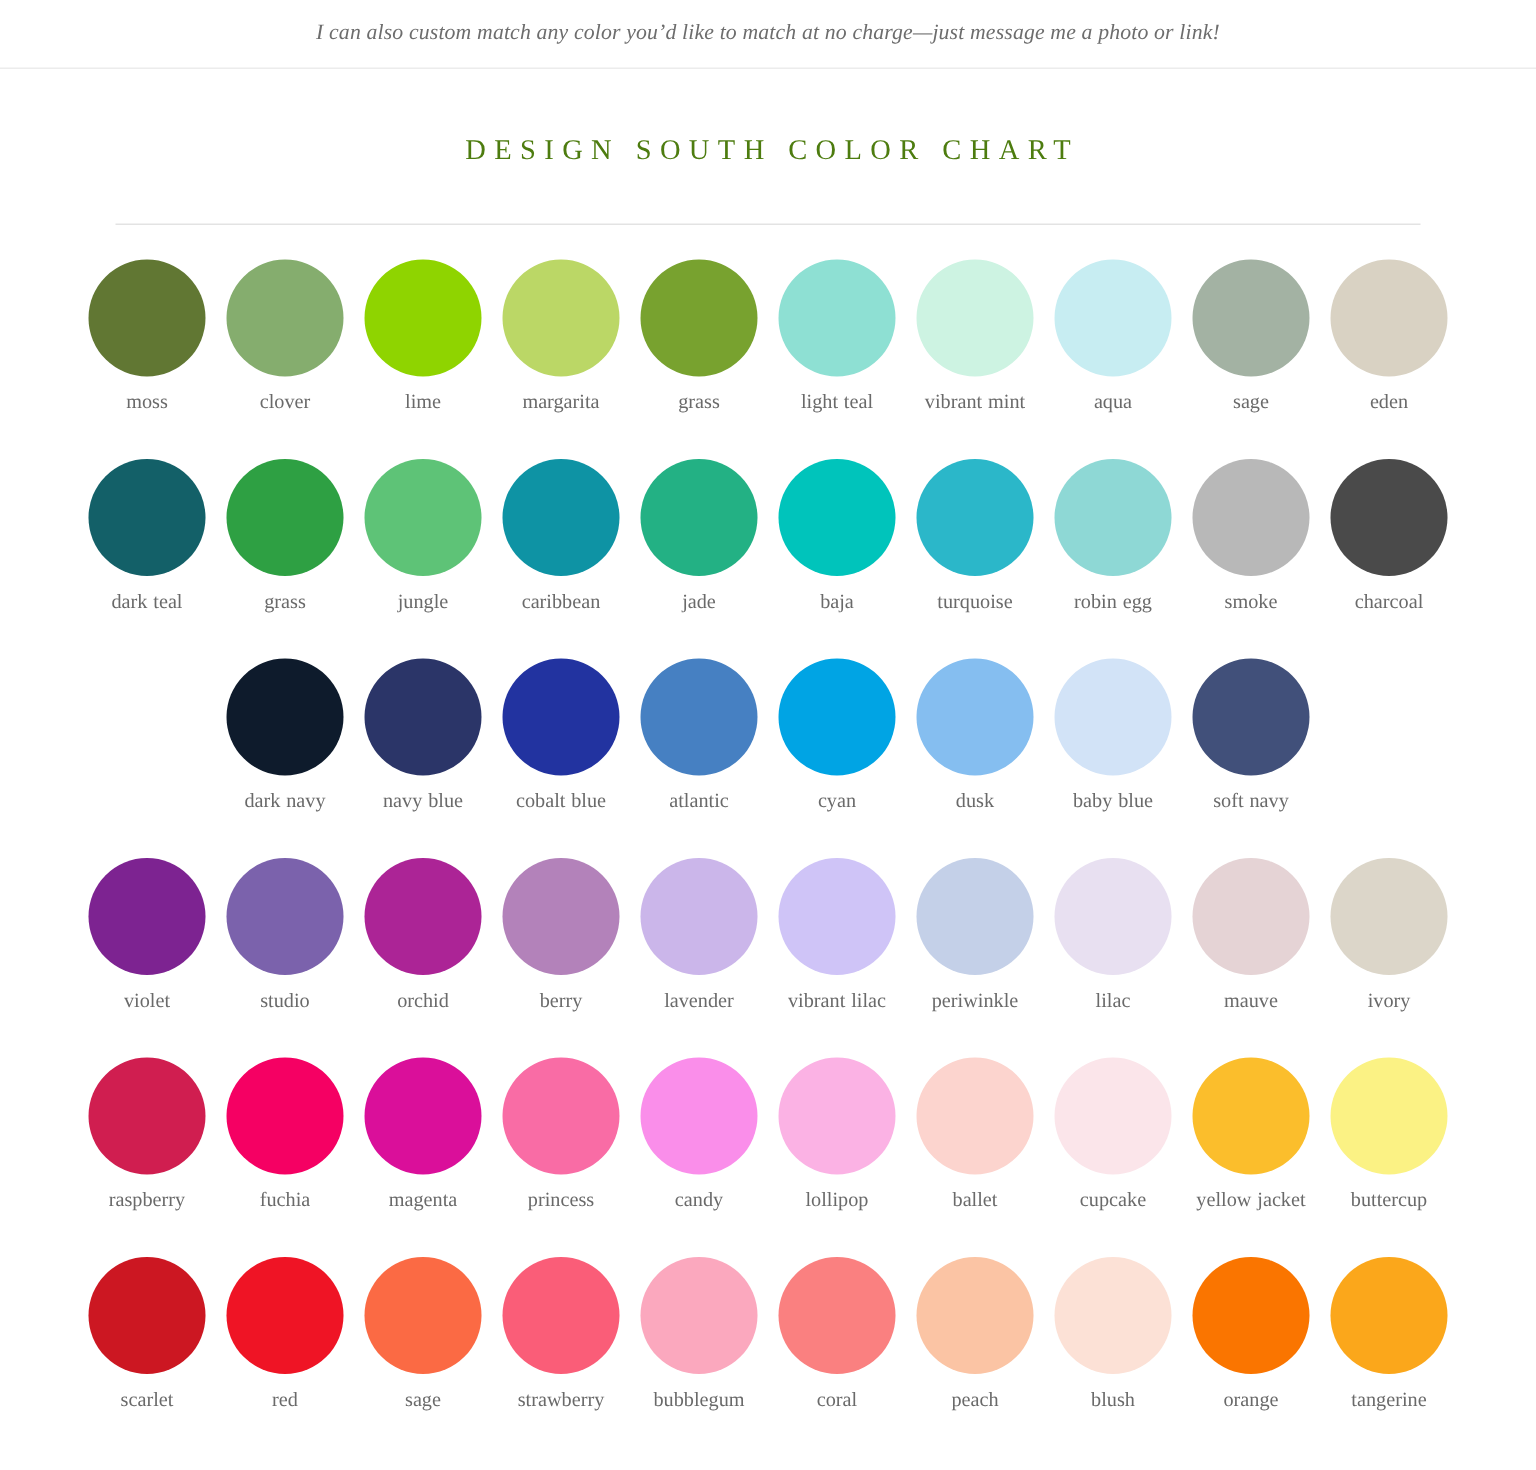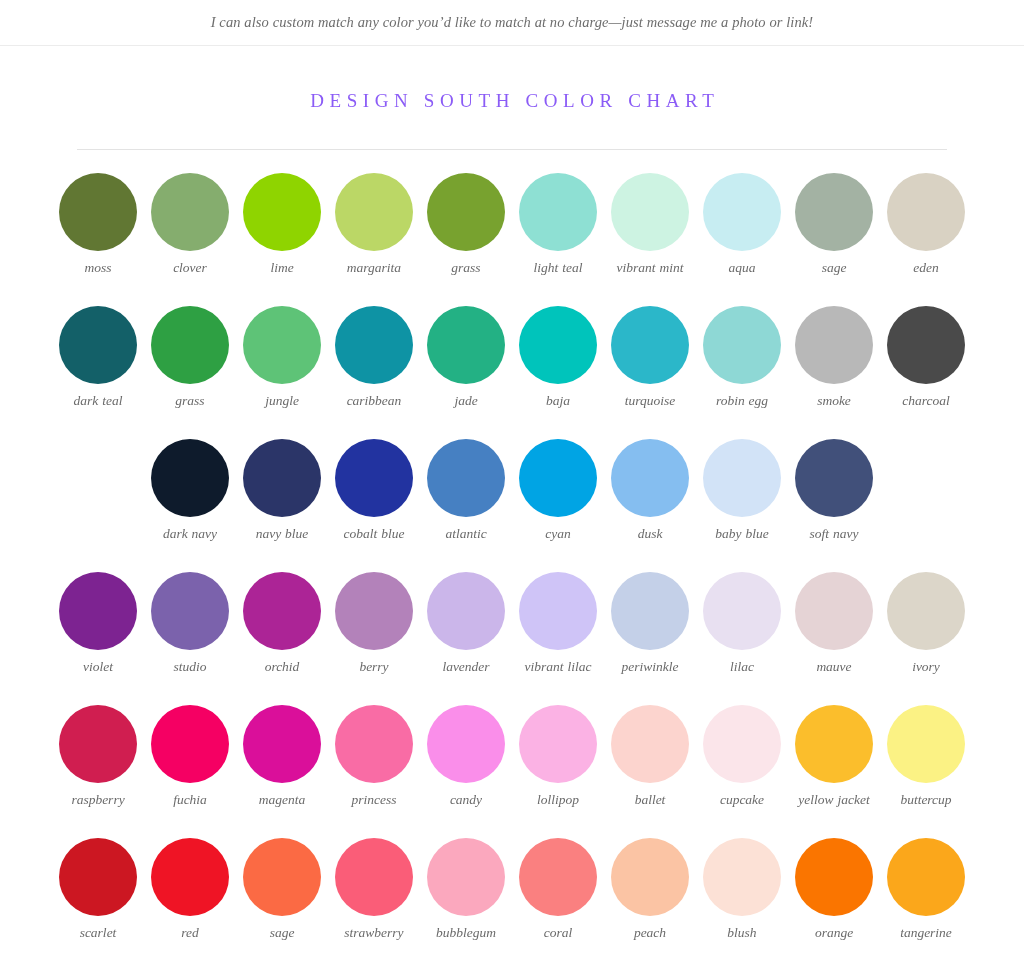--- a/index.html
+++ b/index.html
@@ -43,21 +43,21 @@
   .title-zone {
     width: 1024px;
     padding-top: 44px;
     display: flex;
     justify-content: center;
   }
   .chart-title {
     font-family: "Liberation Serif", "DejaVu Serif", serif;
     font-size: 19px;
     font-weight: 400;
-    color: #8b5cf6;
+    color: #4d7c0f;
     letter-spacing: 5.6px;
     text-transform: uppercase;
     margin: 0;
     text-indent: 5.6px;
   }
 
   
   .divider-wrap {
     width: 1024px;
     display: flex;
@@ -89,21 +89,20 @@
   }
   .swatch-dot {
     width: 78px;
     height: 78px;
     border-radius: 50%;
     display: block;
   }
   .swatch-label {
     margin-top: 9px;
     font-family: "Liberation Serif", "DejaVu Serif", serif;
-    font-style: italic;
     font-size: 13.5px;
     line-height: 16.5px;
     color: #6a6a6a;
     text-align: center;
     max-width: 88px;
     word-spacing: 0.5px;
   }
 </style>
 </head>
 <body>

